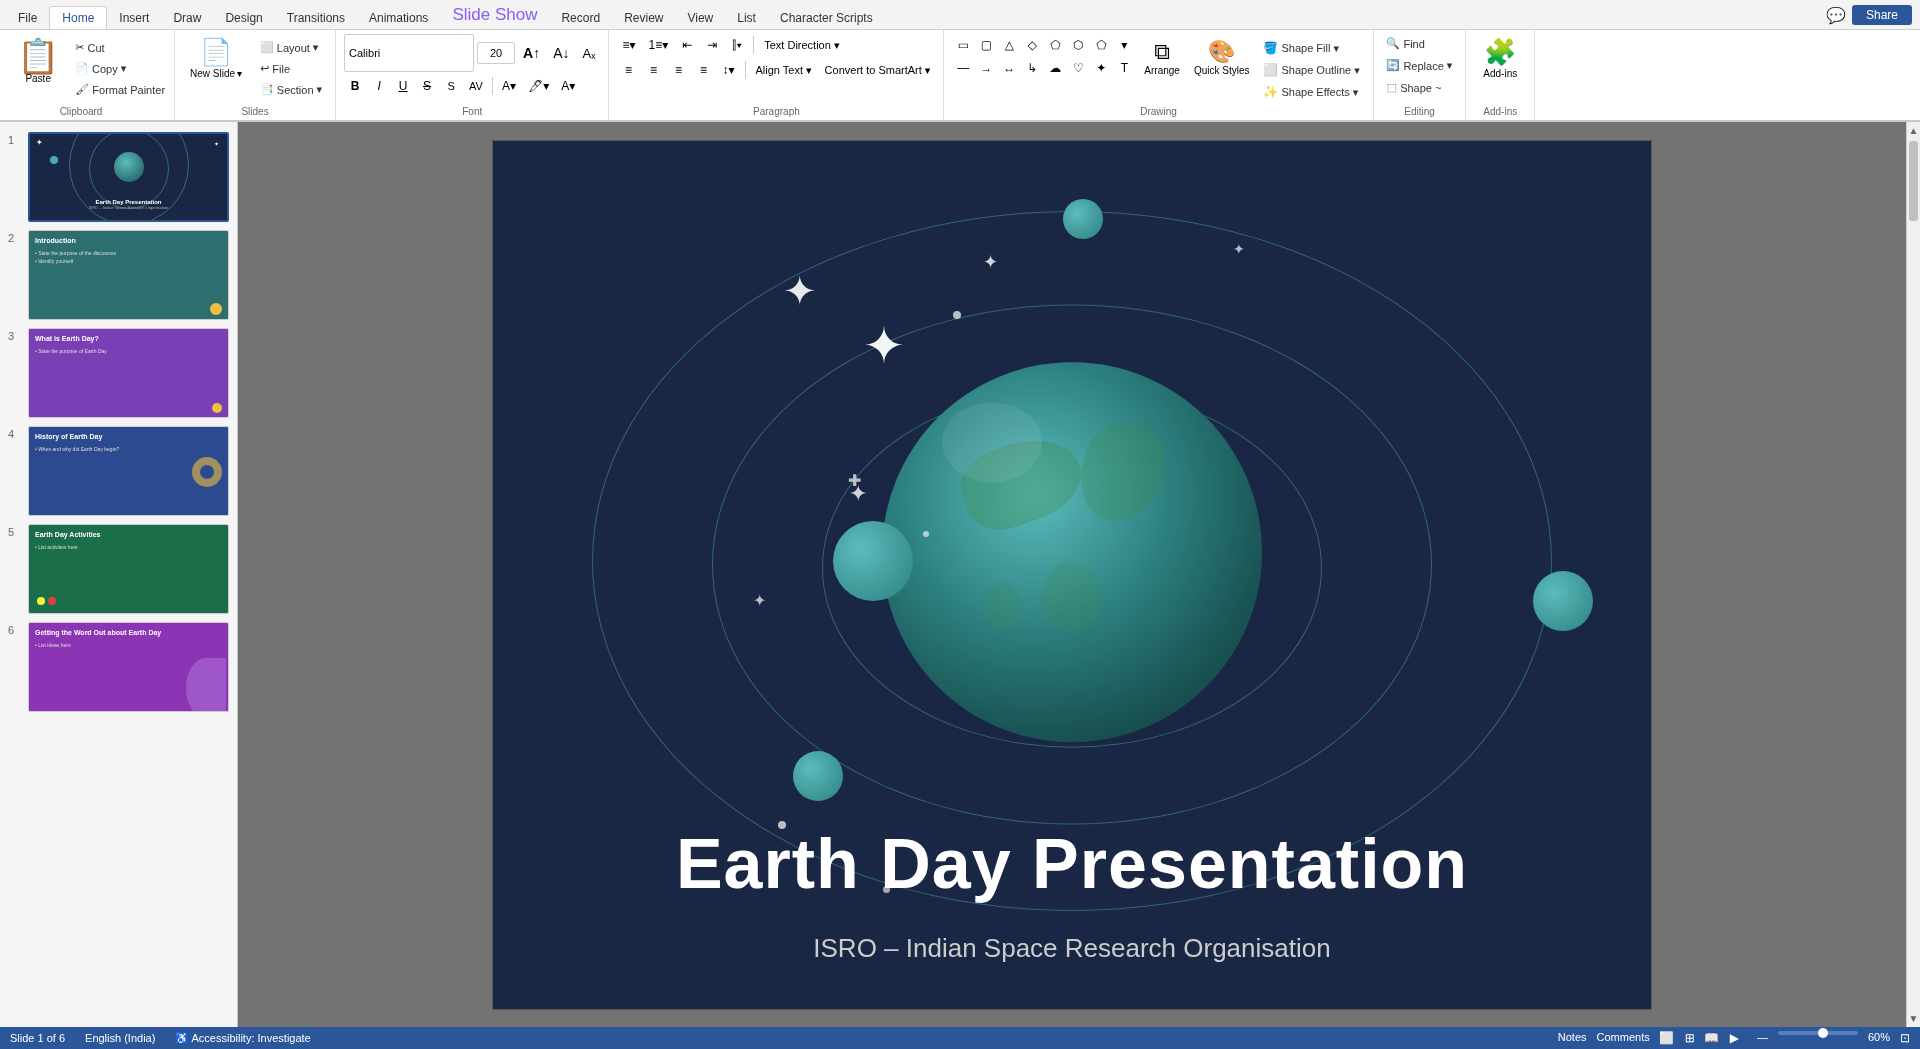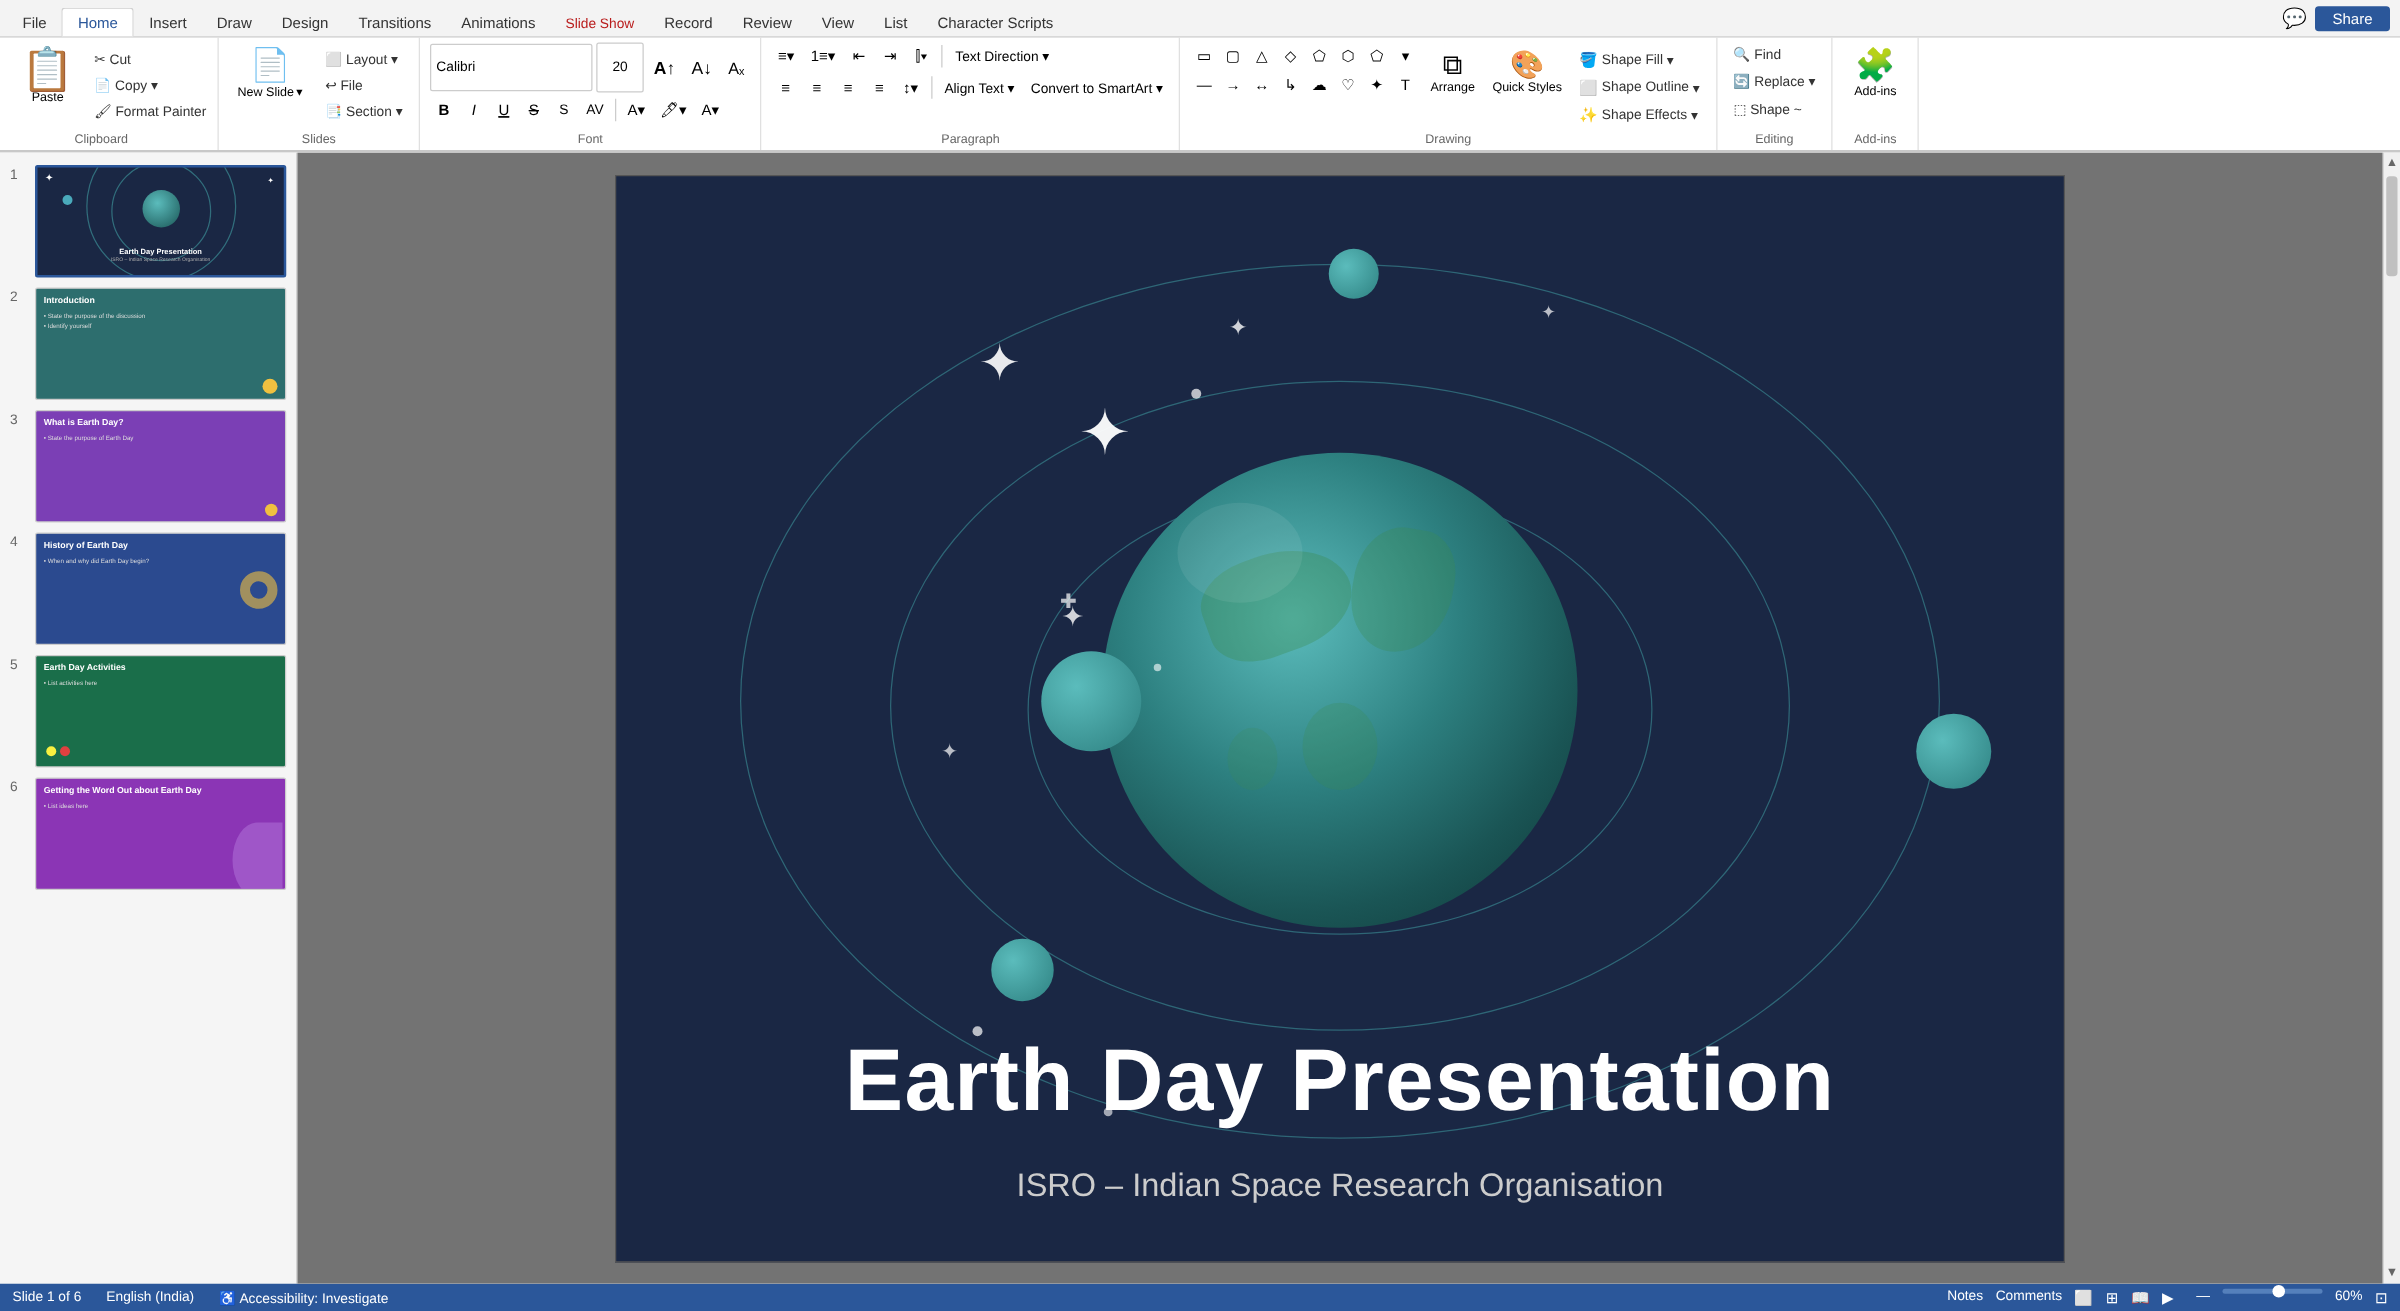--- a/index.html
+++ b/index.html
@@ -22,21 +22,21 @@
 <div style="display:flex; flex-direction:column; height:1049px;">
 
   <div class="ribbon-tabs" style="background:#f3f3f3; border-bottom:1px solid #d0d0d0; height:30px; display:flex; align-items:flex-end; padding-left:6px; position:relative;">
     <span class="ribbon-tab" style="padding:4px 12px; font-size:12px; cursor:pointer; color:#333;">File</span>
     <span class="ribbon-tab active" style="padding:4px 12px; font-size:12px; cursor:pointer; background:white; border:1px solid #d0d0d0; border-bottom:none; color:#2b579a; font-weight:500;">Home</span>
     <span class="ribbon-tab" style="padding:4px 12px; font-size:12px; cursor:pointer; color:#333;">Insert</span>
     <span class="ribbon-tab" style="padding:4px 12px; font-size:12px; cursor:pointer; color:#333;">Draw</span>
     <span class="ribbon-tab" style="padding:4px 12px; font-size:12px; cursor:pointer; color:#333;">Design</span>
     <span class="ribbon-tab" style="padding:4px 12px; font-size:12px; cursor:pointer; color:#333;">Transitions</span>
     <span class="ribbon-tab" style="padding:4px 12px; font-size:12px; cursor:pointer; color:#333;">Animations</span>
-    <span class="ribbon-tab" style="padding:4px 12px; font-size:11px; cursor:pointer; color:#b91c1c;">Slide Show</span>
+    <span class="ribbon-tab" style="padding:4px 12px; font-size:17px; cursor:pointer; color:#8b5cf6;">Slide Show</span>
     <span class="ribbon-tab" style="padding:4px 12px; font-size:12px; cursor:pointer; color:#333;">Record</span>
     <span class="ribbon-tab" style="padding:4px 12px; font-size:12px; cursor:pointer; color:#333;">Review</span>
     <span class="ribbon-tab" style="padding:4px 12px; font-size:12px; cursor:pointer; color:#333;">View</span>
     <span class="ribbon-tab" style="padding:4px 12px; font-size:12px; cursor:pointer; color:#333;">List</span>
     <span class="ribbon-tab" style="padding:4px 12px; font-size:12px; cursor:pointer; color:#333;">Character Scripts</span>
     <div style="margin-left:auto; display:flex; align-items:center; gap:6px; padding-right:8px; padding-bottom:4px;">
       <span style="font-size:16px; cursor:pointer; color:#555;">💬</span>
       <button style="background:#2b579a; color:white; border:none; border-radius:3px; padding:3px 14px; font-size:12px; cursor:pointer; display:flex; align-items:center; gap:4px;">Share</button>
     </div>
   </div>
@@ -66,21 +66,21 @@
         <div class="rb-btn-sm">⬜ <span>Layout</span> ▾</div>
         <div class="rb-btn-sm">↩ <span>File</span></div>
         <div class="rb-btn-sm">📑 <span>Section</span> ▾</div>
       </div>
       <span style="position:absolute; bottom:3px; left:0; right:0; text-align:center; font-size:10px; color:#666;">Slides</span>
     </div>
 
     <div style="display:flex; flex-direction:column; padding:4px 8px 18px; border-right:1px solid #e0e0e0; position:relative; gap:3px;">
       <div style="display:flex; gap:3px; align-items:center;">
         <input type="text" value="Calibri" style="border: 1px solid rgb(204, 204, 204); border-radius: 2px; padding: 18px 4px; font-size: 11px; width: 130px; height: 22px;">
-        <input type="text" value="20" style="border: 1px solid rgb(204, 204, 204); border-radius: 2px; padding: 19px 4px; font-size: 11px; width: 38px; height: 22px; text-align: center;">
+        <input type="text" value="20" style="border: 1px solid rgb(204, 204, 204); border-radius: 2px; padding: 1px 4px; font-size: 11px; width: 38px; height: 22px; text-align: center;">
         <span class="format-btn" style="font-size:14px; font-weight:bold;">A↑</span>
         <span class="format-btn" style="font-size:14px;">A↓</span>
         <span class="format-btn" style="font-size:13px;">Aₓ</span>
       </div>
       <div style="display:flex; gap:2px; align-items:center;">
         <span class="format-btn B">
             <b>B</b>
           </span>
         <span class="format-btn I">
             <i>I</i>

